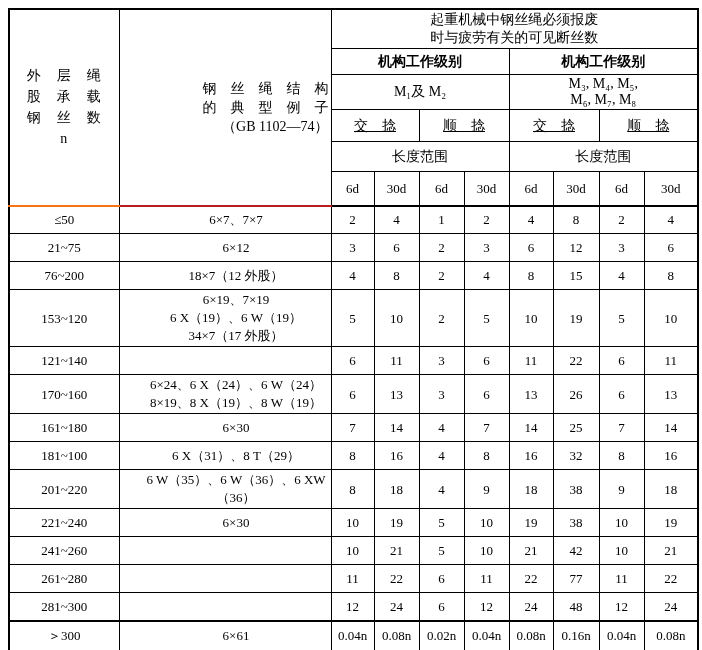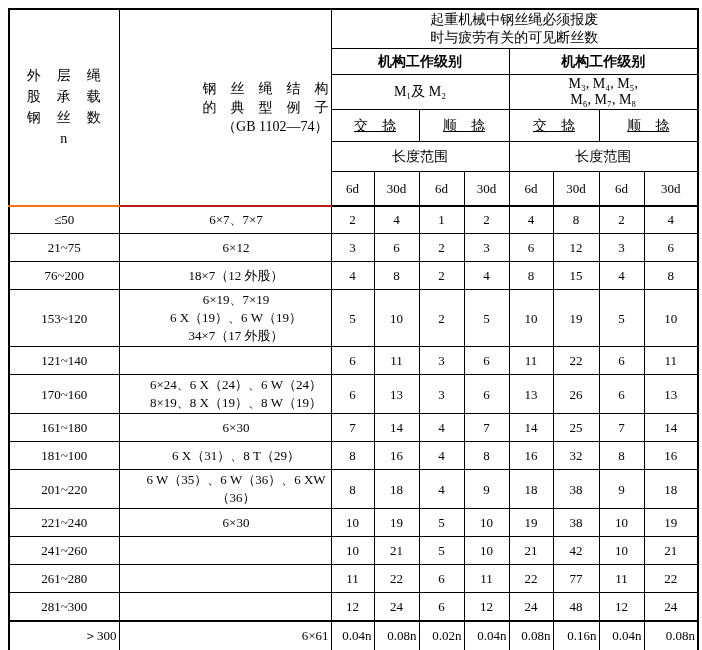--- a/index.html
+++ b/index.html
@@ -39,21 +39,21 @@
   .h-title  { height: 37px; line-height: 18px; }
   .h-class  { height: 26px; font-weight: bold; }
   .h-m      { height: 33px; line-height: 16px; }
   .h-lay    { height: 32px; text-decoration: underline; }
   .h-len    { height: 30px; }
   .h-d      { height: 34px; font-size: 13px; }
   thead tr:last-child th { border-bottom: 2px solid #000; }
 
   
   tbody td { height: 28px; }
-  tbody tr:last-child td { border-top: 2px solid #000; height: 30px; text-align: right; }
+  tbody tr:last-child td { border-top: 2px solid #000; height: 30px; }
   td.c-structure { line-height: 18px; padding-left: 24px; }
 </style>
 </head>
 <body>
 
 <table class="wire-table">
   <colgroup>
     <col style="width:110px">
     <col style="width:212px">
     <col style="width:43px">

